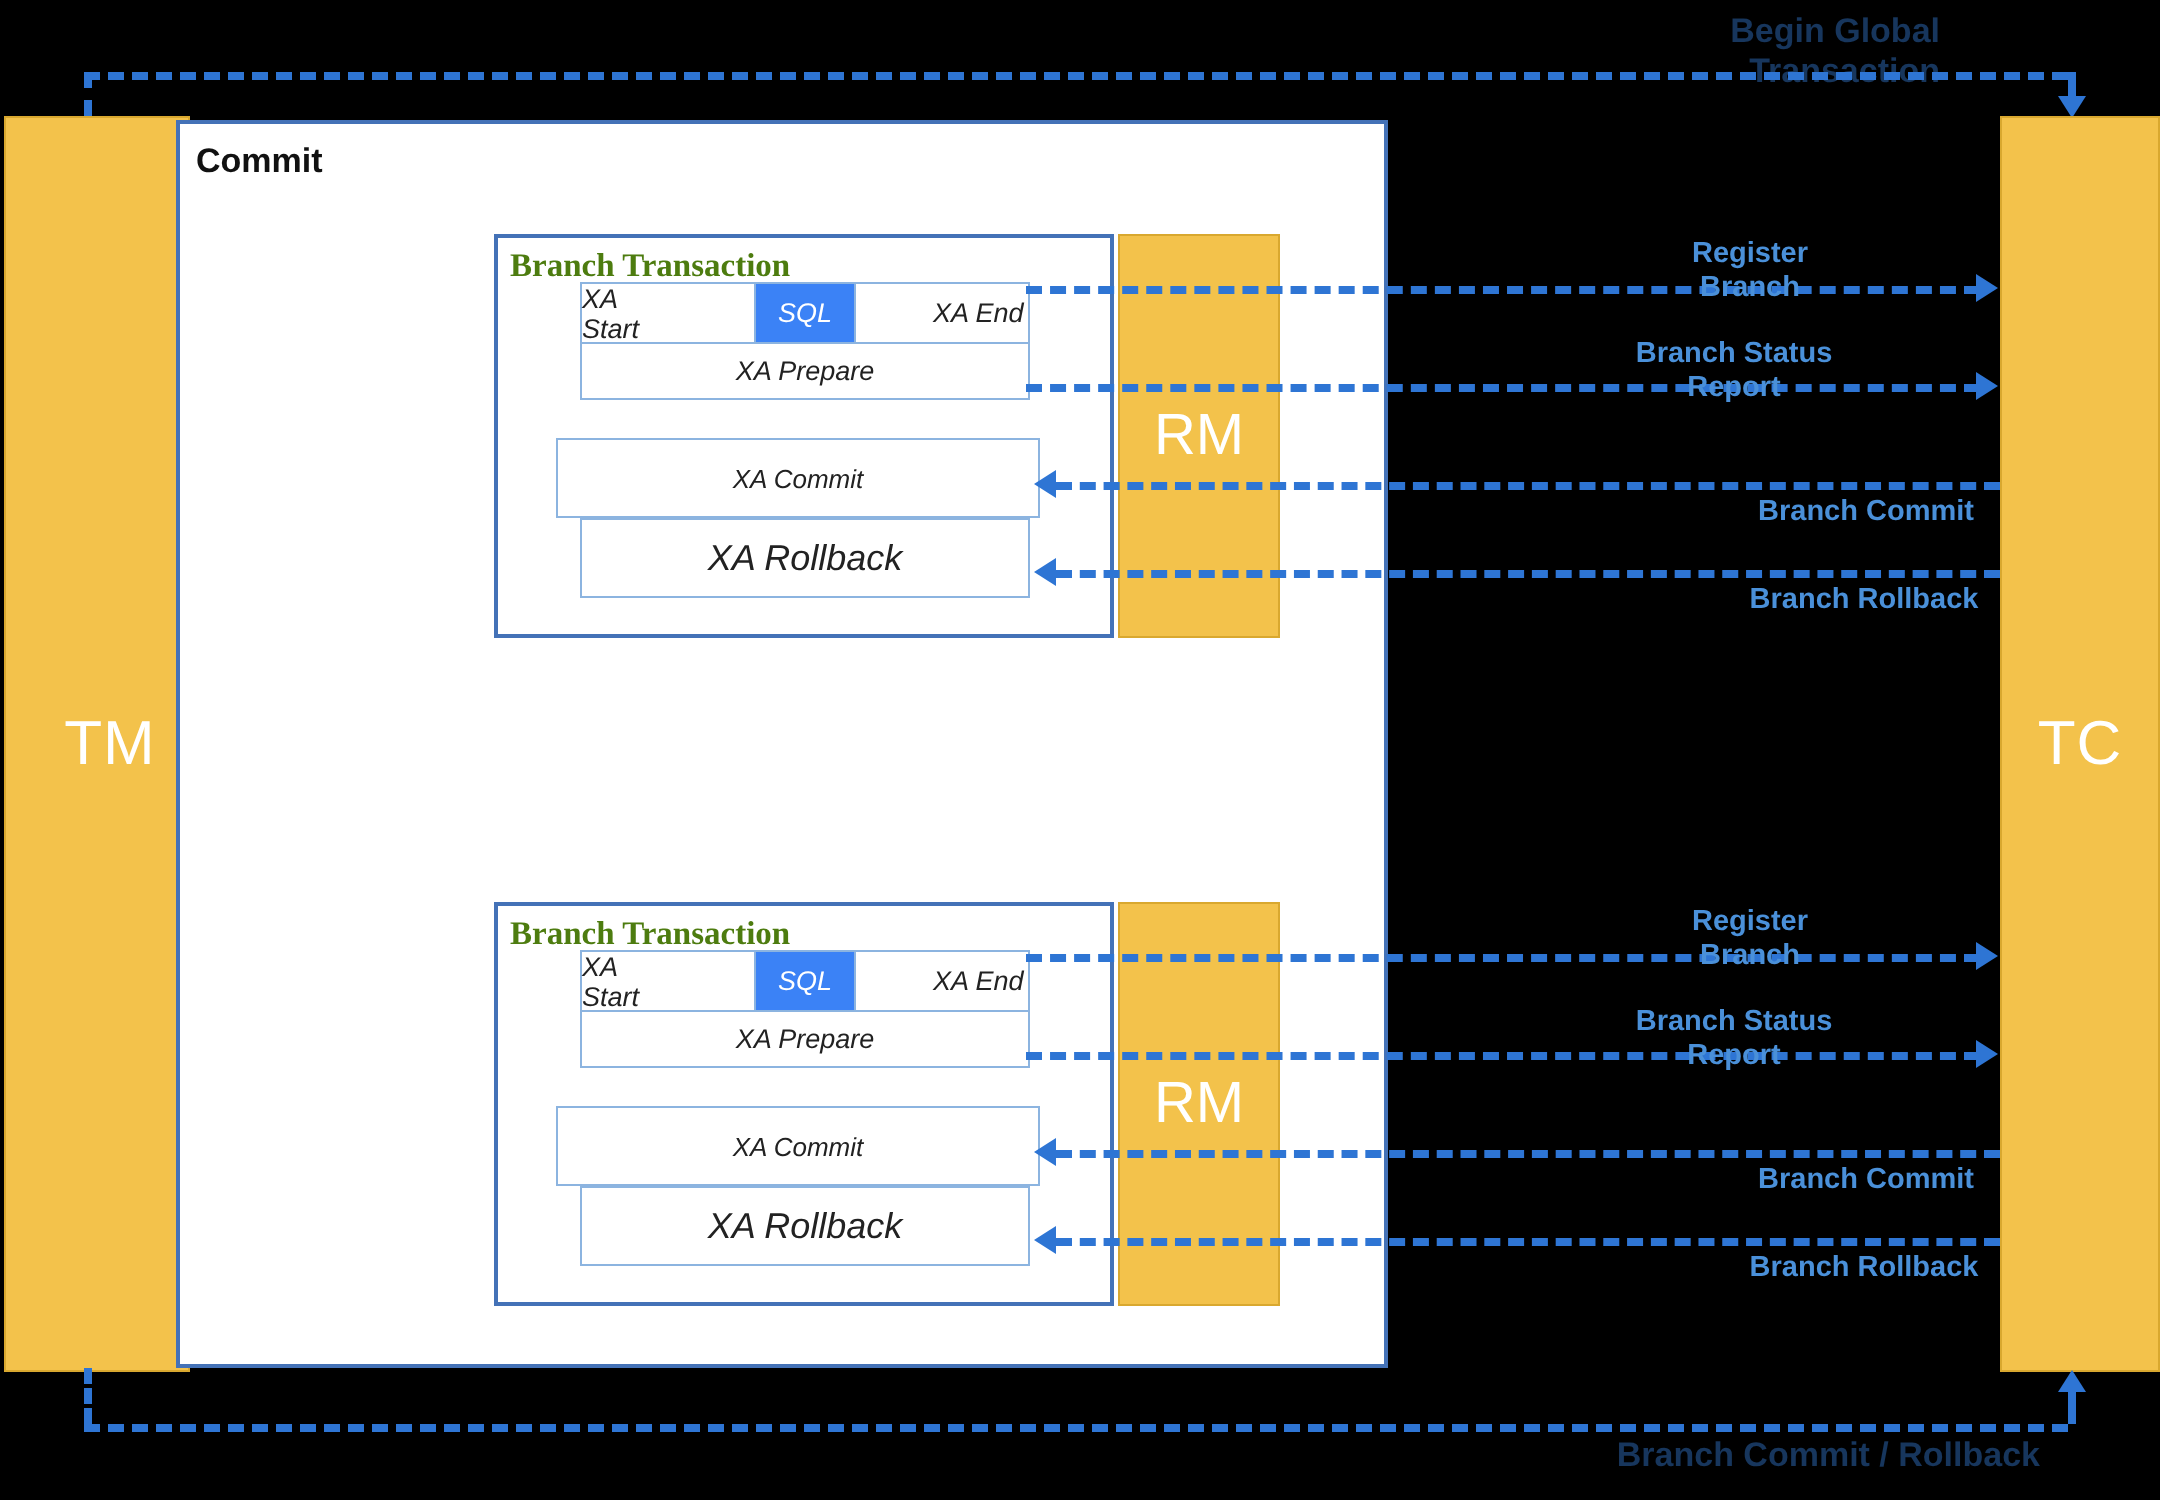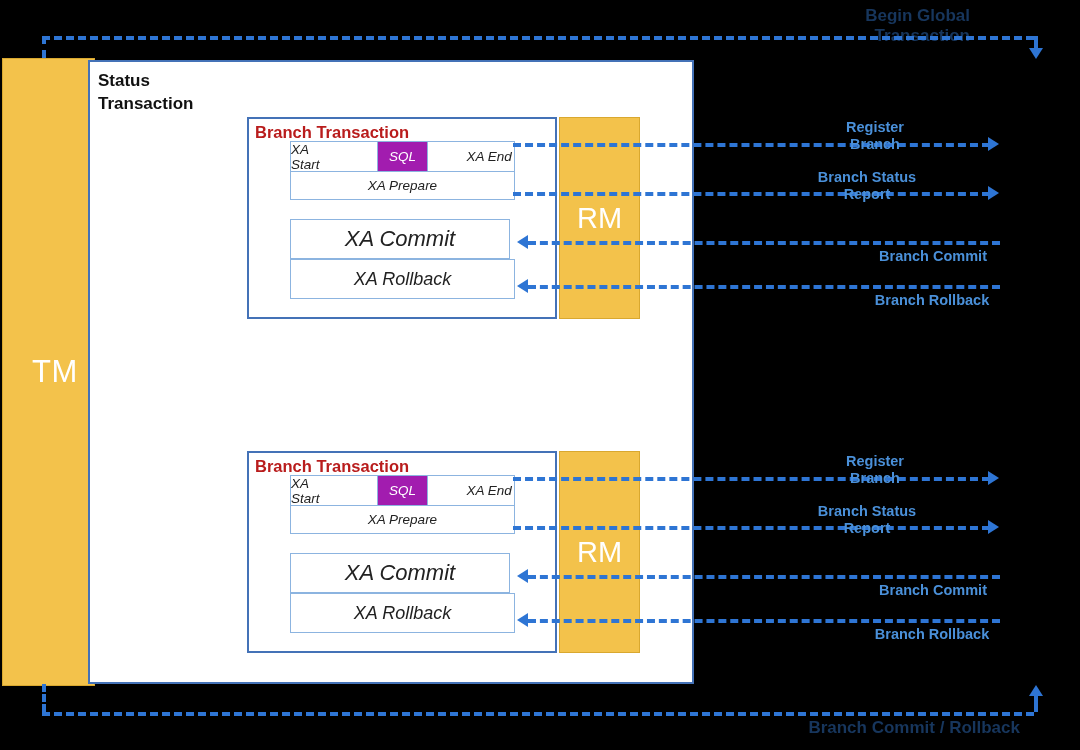--- a/index.html
+++ b/index.html
@@ -19,32 +19,32 @@
                 background:#ffffff;border:2px solid #4472B7;box-sizing:border-box;}
   #global-label{position:absolute;left:98px;top:70px;width:160px;
                 font-size:17px;font-weight:bold;color:#111;line-height:1.35;}
 
   
   .branch-group{position:absolute;width:310px;height:202px;
                 border:2px solid #4472B7;box-sizing:border-box;background:#fff;}
   #branch-group-1{left:247px;top:117px;}
   #branch-group-2{left:247px;top:451px;}
   .branch-title{position:absolute;left:6px;top:4px;font-size:16.5px;
-                font-weight:bold;color:#b91c1c;white-space:nowrap;}
+                font-weight:bold;color:#4d7c0f;white-space:nowrap;font-family:Liberation Serif, serif;}
 
   .xa-row{position:absolute;box-sizing:border-box;border:1px solid #8CB4E0;
           background:#fff;display:flex;align-items:center;justify-content:center;
           font-style:italic;color:#222;}
   .xa-top{left:41px;top:22px;width:225px;height:31px;padding:0;gap:36px;}
   .xa-cell{flex:1 1 0;height:100%;display:flex;align-items:center;justify-content:center;
            font-size:13.5px;font-style:italic;box-sizing:border-box;}
-  .xa-cell.sql{background:#a21caf;color:#fff;border-left:1px solid #8CB4E0;
+  .xa-cell.sql{background:#3b82f6;color:#fff;border-left:1px solid #8CB4E0;
                border-right:1px solid #8CB4E0;}
   .xa-prepare{left:41px;top:52px;width:225px;height:29px;font-size:13.5px;}
-  .xa-commit{left:41px;top:100px;width:220px;height:40px;font-size:22px;}
+  .xa-commit{left:29px;top:100px;width:242px;height:40px;font-size:13px;}
   .xa-rollback{left:41px;top:140px;width:225px;height:40px;font-size:18px;}
 
   
   .rm-pillar{position:absolute;width:81px;height:202px;background:#F3C24B;
              border:1px solid #d9a82f;box-sizing:border-box;
              display:flex;align-items:center;justify-content:center;
              color:#ffffff;font-size:29px;}
   #rm-1{left:559px;top:117px;}
   #rm-2{left:559px;top:451px;}
 
@@ -79,25 +79,27 @@
   </div>
 
   <div class="dash-h" style="left:42px;top:36px;width:992px;"></div>
   <div class="dash-v" style="left:42px;top:36px;height:22px;"></div>
   <div class="dash-v" style="left:1034px;top:36px;height:14px;"></div>
   <div class="arrow arrow-down" style="left:1029px;top:48px;"></div>
 
   <div class="pillar" id="tm-pillar">
     <span>TM</span>
   </div>
+  <div class="pillar" id="tc-pillar">
+    <span>TC</span>
+  </div>
 
   <div id="global-panel"></div>
   <div id="global-label">
-    <div>Status</div>
-    <div>Transaction</div>
+    <div>Commit</div>
   </div>
 
   <div class="branch-group" id="branch-group-1">
     <div class="branch-title">Branch Transaction</div>
 
     <div class="xa-row xa-top">
       <div class="xa-cell">XA Start</div>
       <div class="xa-cell sql">SQL</div>
       <div class="xa-cell">XA End</div>
     </div>

